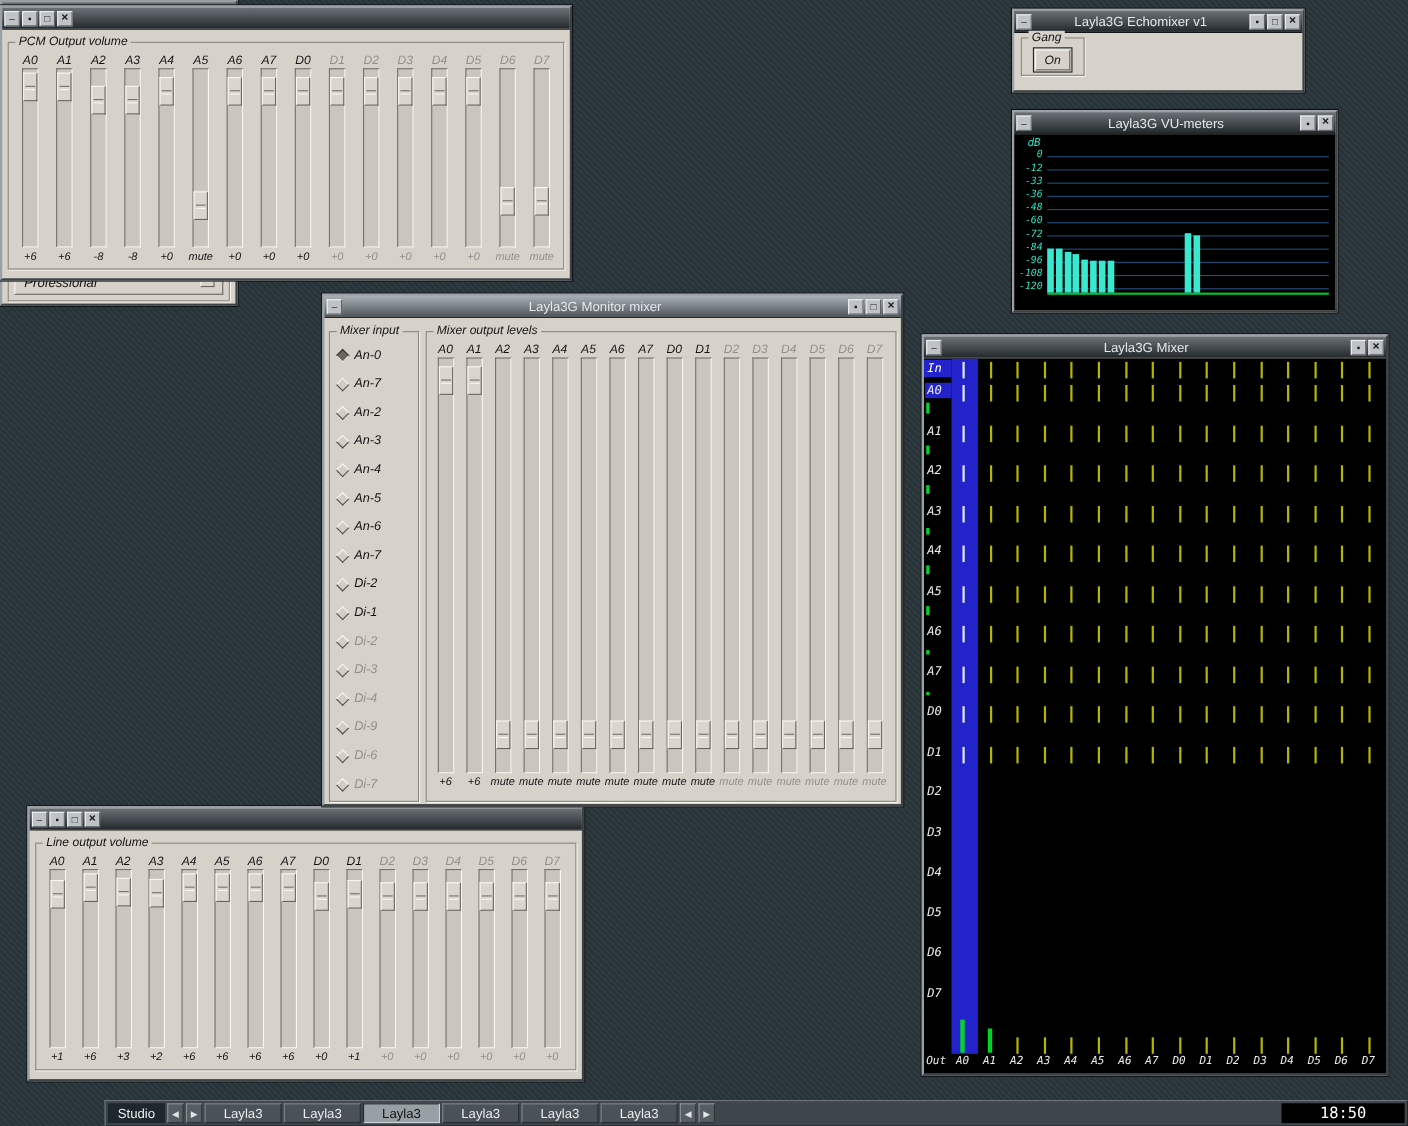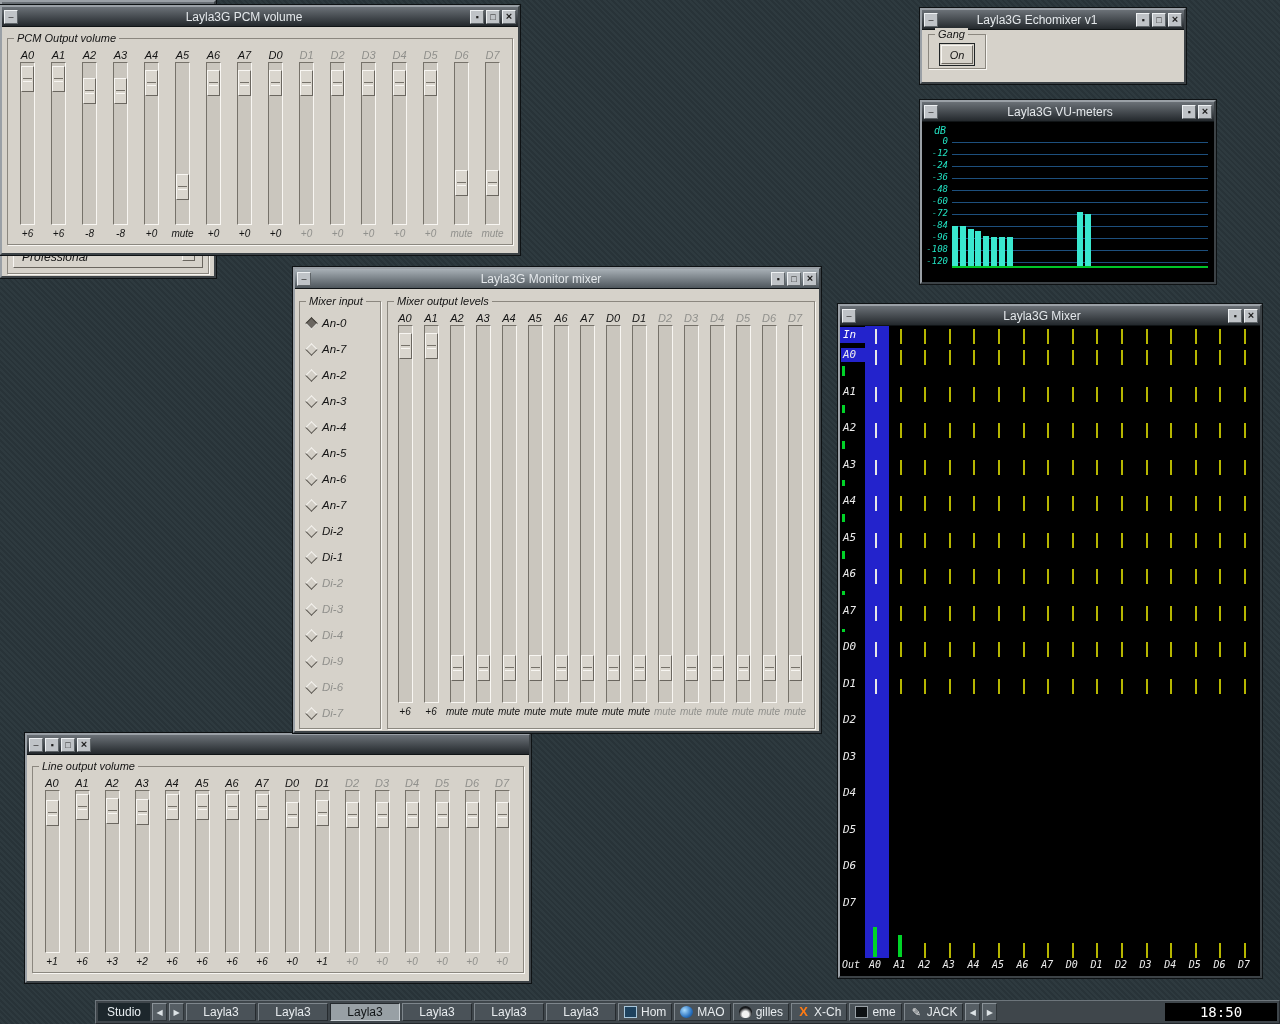--- a/index.html
+++ b/index.html
@@ -187,21 +187,20 @@
         <span>Professional</span>
         <span class="dd-tab"></span>
       </div>
     </div>
   </div>
 </div>
 
 <div class="win pcm-w" id="win-pcm">
   <div class="titlebar">
     <div class="tb-menu">–</div>
-    <div class="tb-title">Layla3G PCM volume</div>
     <div class="tb-btn">▪</div>
     <div class="tb-btn">□</div>
     <div class="tb-btn close">×</div>
   </div>
   <div class="win-body">
     <div class="group vol-group">
       <div class="group-label">PCM Output volume</div>
       <div class="strips" id="pcm-strips">
           <div class="strip">
             <div class="ch">A0</div>
@@ -342,21 +341,21 @@
     <div class="tb-title">Layla3G VU-meters</div>
     <div class="tb-btn">▪</div>
     <div class="tb-btn close">×</div>
   </div>
   <div class="win-body vu-canvas" id="vu-canvas">
     <div class="vu-unit">dB</div>
   <div class="vu-lab" style="top: 14px;">0</div>
       <div class="vu-line" style="top: 20px;"></div>
       <div class="vu-lab" style="top: 26px;">-12</div>
       <div class="vu-line" style="top: 32px;"></div>
-      <div class="vu-lab" style="top: 38px;">-24</div>
+      <div class="vu-lab" style="top: 38px;">-33</div>
       <div class="vu-line" style="top: 44px;"></div>
       <div class="vu-lab" style="top: 50px;">-36</div>
       <div class="vu-line" style="top: 56px;"></div>
       <div class="vu-lab" style="top: 62px;">-48</div>
       <div class="vu-line" style="top: 68px;"></div>
       <div class="vu-lab" style="top: 74px;">-60</div>
       <div class="vu-line" style="top: 80px;"></div>
       <div class="vu-lab" style="top: 86px;">-72</div>
       <div class="vu-line" style="top: 92px;"></div>
       <div class="vu-lab" style="top: 98px;">-84</div>
@@ -958,43 +957,17 @@
   <div class="nav">◀</div>
   <div class="nav">▶</div>
   <div id="tasks">
       <div class="task">Layla3</div>
       <div class="task">Layla3</div>
       <div class="task active">Layla3</div>
       <div class="task">Layla3</div>
       <div class="task">Layla3</div>
       <div class="task">Layla3</div>
     </div>
-  <div id="tray">
-      <div class="traybtn">
-        <div class="ico ico-computer"></div>
-        <div>Hom</div>
-      </div>
-      <div class="traybtn">
-        <div class="ico ico-globe"></div>
-        <div>MAO</div>
-      </div>
-      <div class="traybtn">
-        <div class="ico ico-penguin"></div>
-        <div>gilles</div>
-      </div>
-      <div class="traybtn">
-        <div class="ico ico-xorg">X</div>
-        <div>X-Ch</div>
-      </div>
-      <div class="traybtn">
-        <div class="ico ico-terminal"></div>
-        <div>eme</div>
-      </div>
-      <div class="traybtn">
-        <div class="ico ico-pencil">✎</div>
-        <div>JACK</div>
-      </div>
-    </div>
   <div class="nav">◀</div>
   <div class="nav">▶</div>
   <div class="spacer"></div>
   <div class="clock">18:50</div>
 </div>
 
 </body></html>

